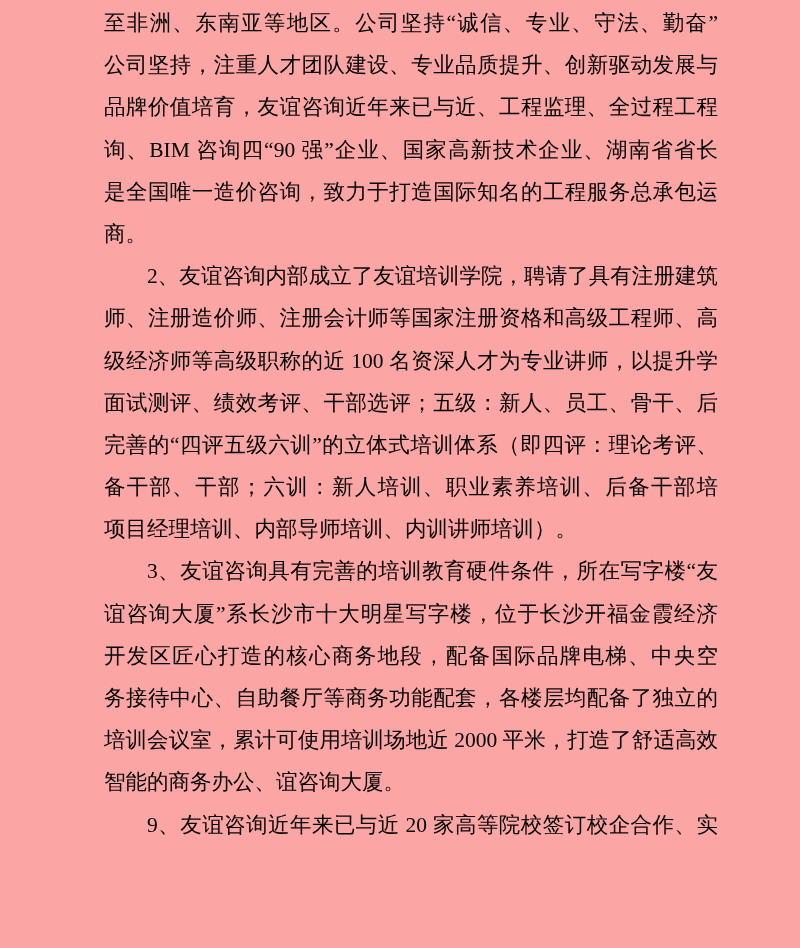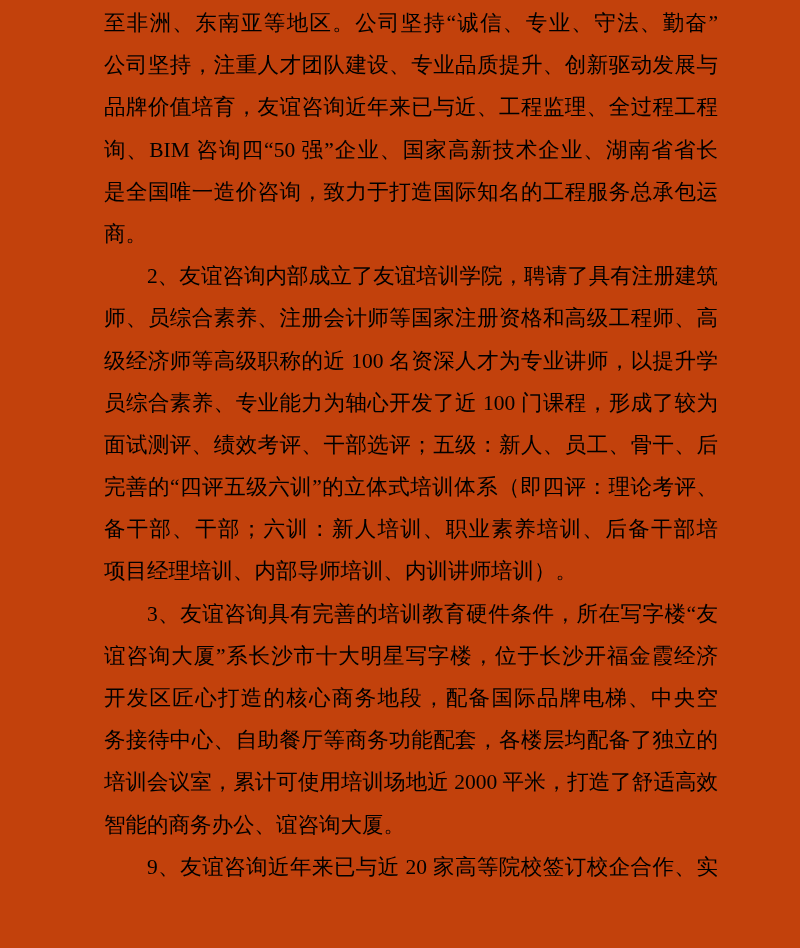--- a/index.html
+++ b/index.html
@@ -4,21 +4,21 @@
 <style>
   html, body {
     margin: 0;
     padding: 0;
     background: #ffffff;
   }
   .page {
     position: relative;
     width: 800px;
     height: 948px;
-    background: #c2410c;
+    background: #fca5a5;
     overflow: hidden;
     box-sizing: border-box;
     padding: 2px 82px 0 104px;
   }
   .para {
     margin: 0;
     padding: 0;
   }
   .line {
     font-family: "Liberation Serif", "DejaVu Serif", serif;
@@ -40,30 +40,29 @@
 </style>
 </head>
 <body>
 
 <div class="page">
 
   <div class="para">
     <div class="line">至非洲、东南亚等地区。公司坚持“诚信、专业、守法、勤奋”</div>
     <div class="line">公司坚持，注重人才团队建设、专业品质提升、创新驱动发展与</div>
     <div class="line">品牌价值培育，友谊咨询近年来已与近、工程监理、全过程工程咨</div>
-    <div class="line">询、BIM 咨询四“50 强”企业、国家高新技术企业、湖南省省长</div>
+    <div class="line">询、BIM 咨询四“90 强”企业、国家高新技术企业、湖南省省长</div>
     <div class="line">是全国唯一造价咨询，致力于打造国际知名的工程服务总承包运营</div>
     <div class="line para-end">商。</div>
   </div>
 
   <div class="para">
     <div class="line indent">2、友谊咨询内部成立了友谊培训学院，聘请了具有注册建筑</div>
-    <div class="line">师、员综合素养、注册会计师等国家注册资格和高级工程师、高</div>
+    <div class="line">师、注册造价师、注册会计师等国家注册资格和高级工程师、高</div>
     <div class="line">级经济师等高级职称的近 100 名资深人才为专业讲师，以提升学</div>
-    <div class="line">员综合素养、专业能力为轴心开发了近 100 门课程，形成了较为</div>
     <div class="line">面试测评、绩效考评、干部选评；五级：新人、员工、骨干、后</div>
     <div class="line">完善的“四评五级六训”的立体式培训体系（即四评：理论考评、</div>
     <div class="line">备干部、干部；六训：新人培训、职业素养培训、后备干部培训、</div>
     <div class="line para-end">项目经理培训、内部导师培训、内训讲师培训）。</div>
   </div>
 
   <div class="para">
     <div class="line indent">3、友谊咨询具有完善的培训教育硬件条件，所在写字楼“友</div>
     <div class="line">谊咨询大厦”系长沙市十大明星写字楼，位于长沙开福金霞经济</div>
     <div class="line">开发区匠心打造的核心商务地段，配备国际品牌电梯、中央空调、</div>

